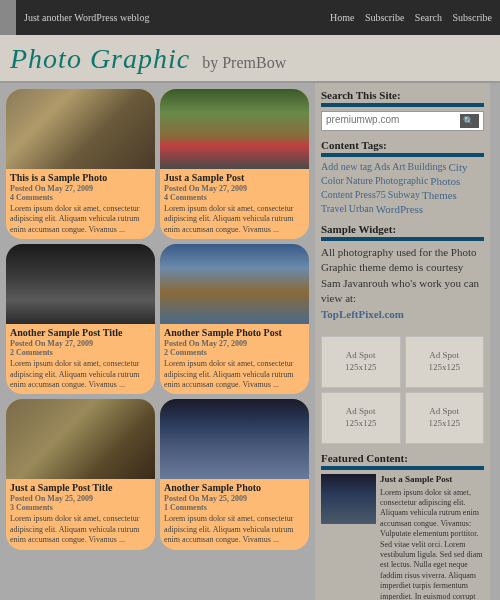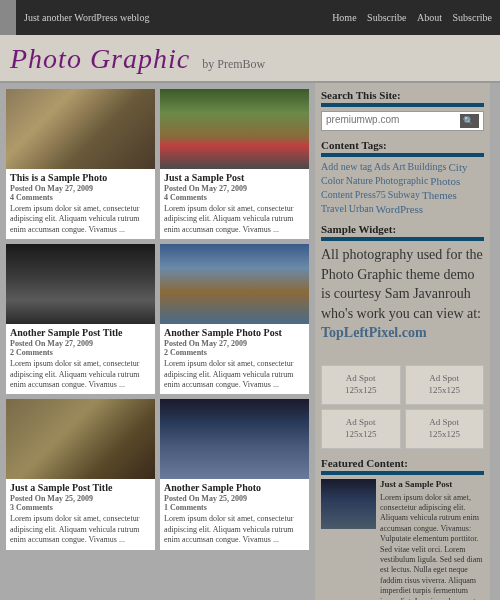--- a/index.html
+++ b/index.html
@@ -33,26 +33,26 @@
 
     
     #header {
       background: #d4d0c8;
       padding: 8px 10px 6px 10px;
       border-bottom: 2px solid #999;
     }
     #site-title {
       font-size: 28px;
       font-style: italic;
-      color: #701a75;
+      color: #0f766e;
       font-family: Georgia, serif;
       letter-spacing: 1px;
     }
     #site-subtitle {
-      font-size: 12px;
+      font-size: 16px;
       color: #666;
       margin-left: 4px;
     }
 
     
     #main-layout {
       display: flex;
       background: #aaa;
       height: 545px;
       overflow: hidden;
@@ -65,22 +65,23 @@
       overflow: hidden;
     }
 
     .posts-grid {
       display: grid;
       grid-template-columns: 1fr 1fr;
       gap: 5px;
     }
 
     .post-item {
-      background: #ffffff;
-      overflow: hidden;
+      background: #fdba74;
+      overflow: hidden;
+      border-radius: 16px;
     }
 
     .post-thumb {
       width: 100%;
       height: 80px;
       background: #666;
       overflow: hidden;
       position: relative;
     }
 
@@ -171,41 +172,41 @@
       font-size: 9px;
       text-decoration: none;
       cursor: pointer;
       text-align: center;
     }
     .tag-large { font-size: 11px; font-weight: normal; }
     .tag-medium { font-size: 10px; }
 
     
     .widget-text {
-      font-size: 14px;
+      font-size: 11px;
       color: #333;
       line-height: 1.4;
-      margin-bottom: 22px;
+      margin-bottom: 14px;
     }
     .widget-link {
       color: #446688;
       text-decoration: none;
       font-weight: bold;
     }
 
     
     .ad-grid {
       display: grid;
       grid-template-columns: 1fr 1fr;
       gap: 4px;
     }
     .ad-spot {
       background: #d8d4cc;
       border: 1px solid #bbb;
-      height: 40px;
+      height: 52px;
       display: flex;
       flex-direction: column;
       justify-content: center;
       font-size: 9px;
       color: #666;
       line-height: 1.3;
       text-align: center;
     }
 
     
@@ -232,21 +233,21 @@
     }
   </style>
 </head>
 <body>
 
 <div id="top-nav">
   <span>Just another WordPress weblog</span>
   <div class="nav-links">
     <a>Home</a>
     <a>Subscribe</a>
-    <a>About</a>
+    <a>Search</a>
     <a>Subscribe</a>
   </div>
 </div>
 
 <div id="header">
   <span id="site-title">
     <em>Photo Graphic</em>
   </span>
   <span id="site-subtitle">by PremBow</span>
 </div>

